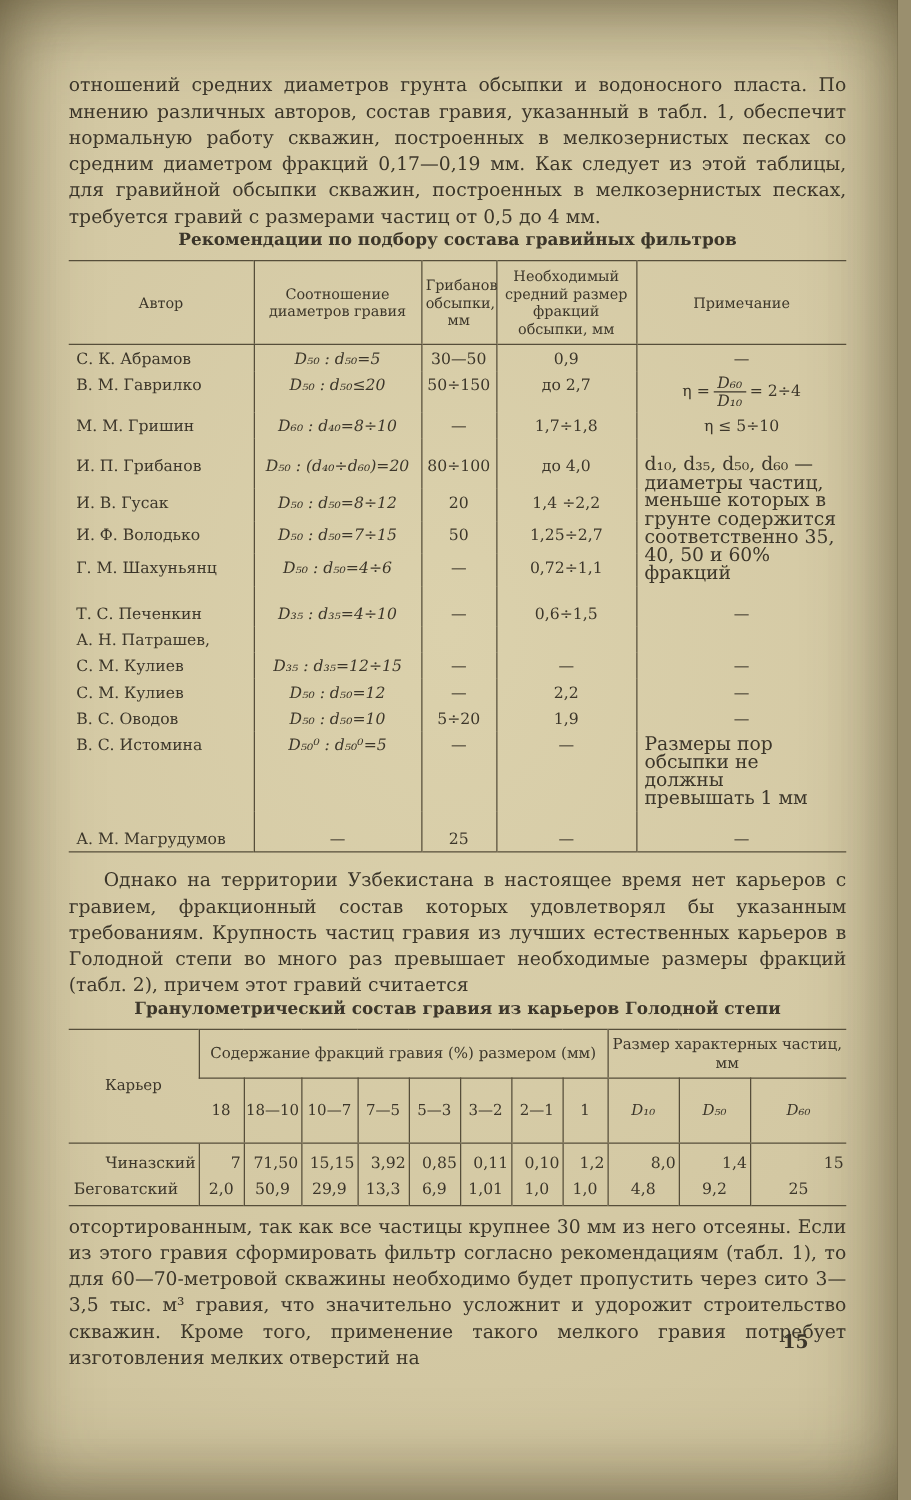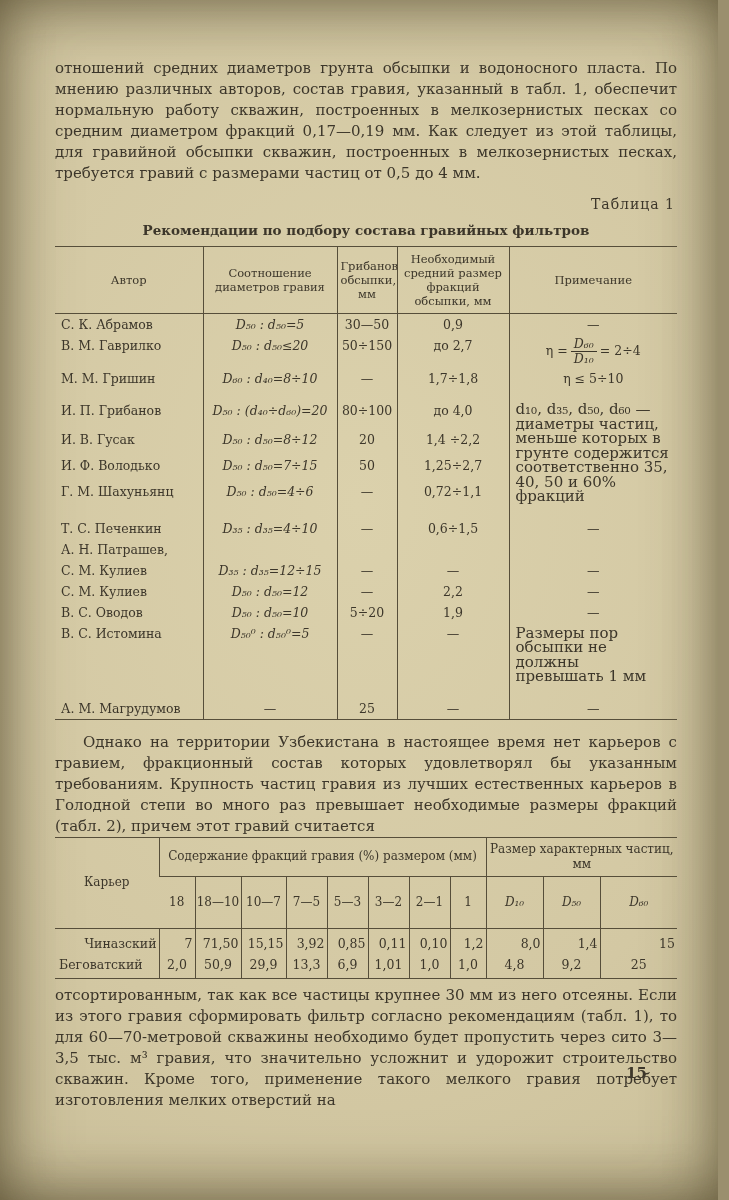--- a/index.html
+++ b/index.html
@@ -55,21 +55,20 @@
   .pagenum{position:absolute;left:626px;top:1064px;font-size:15px;font-weight:bold;}
 </style>
 </head>
 <body>
 
 <div class="page">
   <div class="content">
 
     <p class="para">отношений средних диаметров грунта обсыпки и водоносного пласта. По мнению различных авторов, состав гравия, указанный в табл. 1, обеспечит нормальную работу скважин, построенных в мелкозернистых песках со средним диаметром фракций 0,17—0,19 мм. Как следует из этой таблицы, для гравийной обсыпки скважин, построенных в мелкозернистых песках, требуется гравий с размерами частиц от 0,5 до 4 мм.</p>
 
-    <div class="tbl-label">Таблица 1</div>
     <div class="tbl-title">Рекомендации по подбору состава гравийных фильтров</div>
 
     <table class="t1">
       <colgroup>
         <col style="width:148px">
           <col style="width:134px">
           <col style="width:60px">
           <col style="width:112px">
           <col>
       </colgroup>
@@ -178,20 +177,21 @@
           <td>—</td>
           <td>25</td>
           <td>—</td>
           <td>—</td>
         </tr>
       </tbody>
     </table>
 
     <p class="para indent after-table">Однако на территории Узбекистана в настоящее время нет карьеров с гравием, фракционный состав которых удовлетворял бы указанным требованиям. Крупность частиц гравия из лучших естественных карьеров в Голодной степи во много раз превышает необходимые размеры фракций (табл. 2), причем этот гравий считается</p>
 
+    <div class="tbl-title">Гранулометрический состав гравия из карьеров Голодной степи</div>
 
     <table class="t2">
       <colgroup>
         <col style="width:104px">
         <col style="width:36px">
           <col style="width:46px">
           <col style="width:45px">
           <col style="width:41px">
         <col style="width:41px">
           <col style="width:41px">

